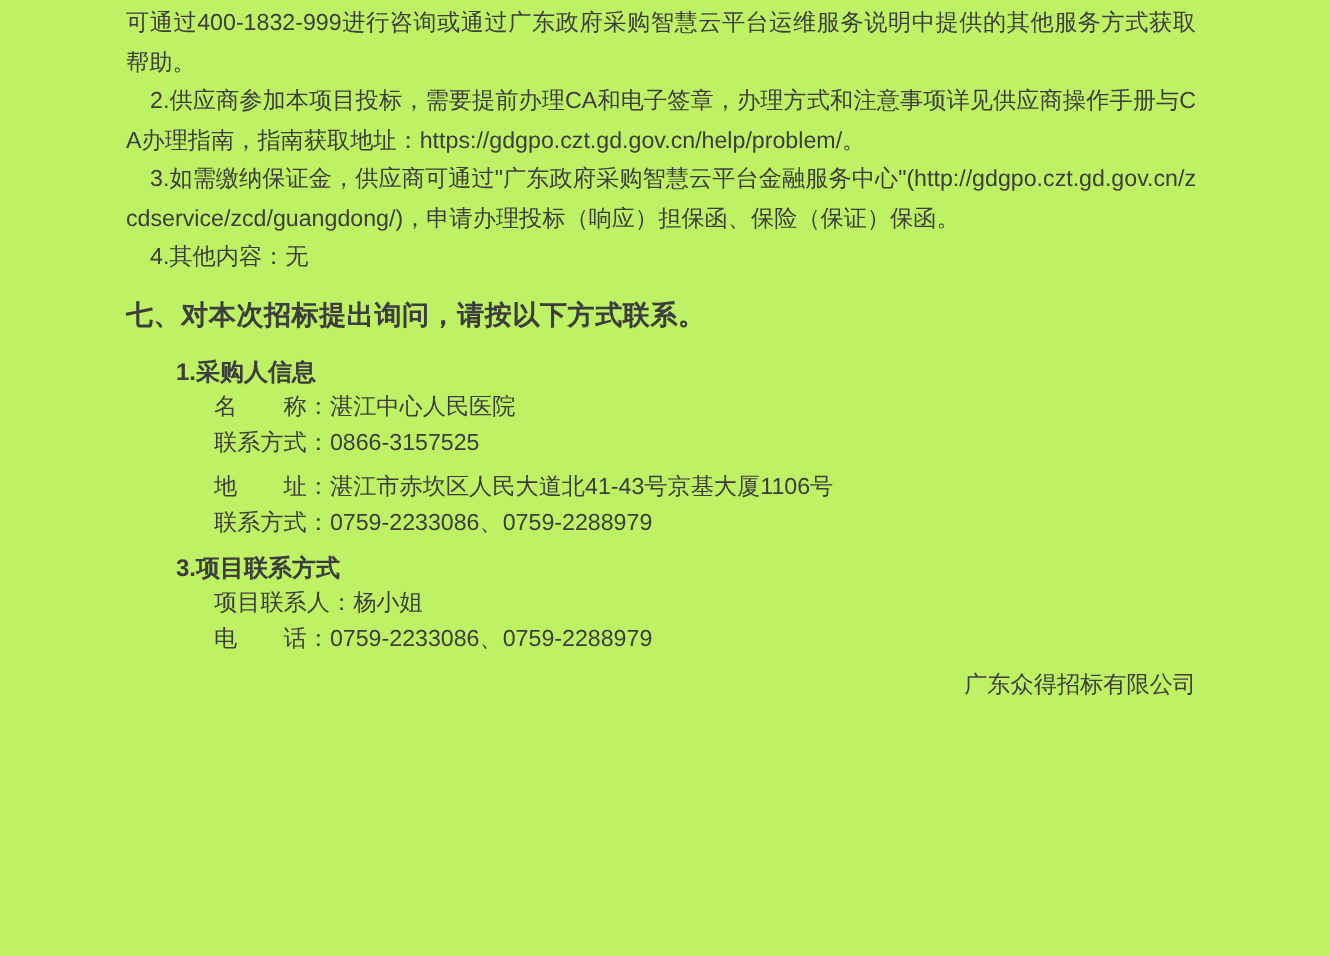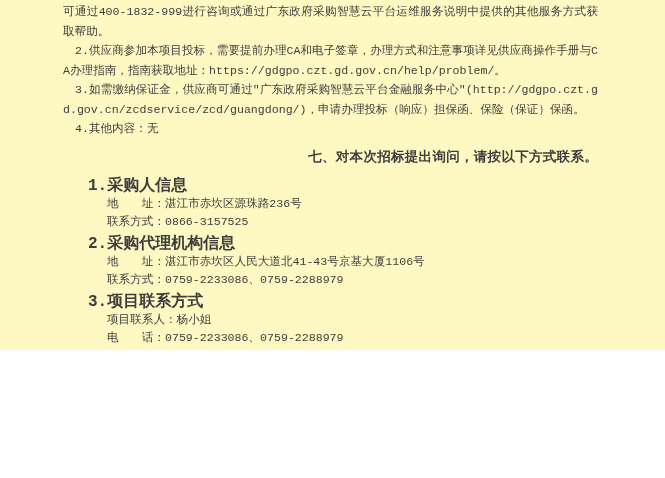--- a/index.html
+++ b/index.html
@@ -3,24 +3,24 @@
 <meta charset="utf-8">
 <style>
   html, body {
     margin: 0;
     padding: 0;
     background: #ffffff;
   }
   .page {
     position: relative;
     width: 665px;
-    height: 350px;
-    background: #fef9c3;
+    height: 478px;
+    background: #bef264;
     overflow: hidden;
-    font-family: Liberation Mono, monospace;
+    font-family: Liberation Sans, sans-serif;
     color: #3d3d3d;
   }
   .content {
     position: absolute;
     left: 63px;
     top: 2px;
     width: 535px;
   }
   .body-text p {
     margin: 0;
@@ -31,28 +31,27 @@
   }
   .body-text p.indent {
     text-indent: 12px;
   }
   .section-heading {
     margin: 9px 0 9px 0;
     font-size: 13.5px;
     font-weight: bold;
     line-height: 20px;
     letter-spacing: 0.3px;
-    text-align: right;
   }
   .contact-section {
     margin: 0 0 4px 0;
   }
   .contact-section .sec-title {
     padding-left: 25px;
-    font-size: 16px;
+    font-size: 12px;
     font-weight: bold;
     line-height: 18px;
   }
   .contact-row {
     padding-left: 44px;
     font-size: 11.6px;
     line-height: 18px;
   }
   .contact-row .label {
     white-space: pre;
@@ -81,29 +80,28 @@
       <p class="indent">2.供应商参加本项目投标，需要提前办理CA和电子签章，办理方式和注意事项详见供应商操作手册与CA办理指南，指南获取地址：https://gdgpo.czt.gd.gov.cn/help/problem/。</p>
       <p class="indent">3.如需缴纳保证金，供应商可通过"广东政府采购智慧云平台金融服务中心"(http://gdgpo.czt.gd.gov.cn/zcdservice/zcd/guangdong/)，申请办理投标（响应）担保函、保险（保证）保函。</p>
       <p class="indent">4.其他内容：无</p>
     </div>
 
     <div class="section-heading">七、对本次招标提出询问，请按以下方式联系。</div>
 
     <div class="contact-section">
       <div class="sec-title">1.采购人信息</div>
       <div class="contact-row">
-        <span class="label">地　　址：</span><span class="value">湛江市赤坎区源珠路236号</span>
+        <span class="label">名　　称：</span><span class="value">湛江中心人民医院</span>
       </div>
       <div class="contact-row">
         <span class="label">联系方式：</span><span class="value">0866-3157525</span>
       </div>
     </div>
 
     <div class="contact-section">
-      <div class="sec-title">2.采购代理机构信息</div>
       <div class="contact-row">
         <span class="label">地　　址：</span><span class="value">湛江市赤坎区人民大道北41-43号京基大厦1106号</span>
       </div>
       <div class="contact-row">
         <span class="label">联系方式：</span><span class="value">0759-2233086、0759-2288979</span>
       </div>
     </div>
 
     <div class="contact-section">
       <div class="sec-title">3.项目联系方式</div>

